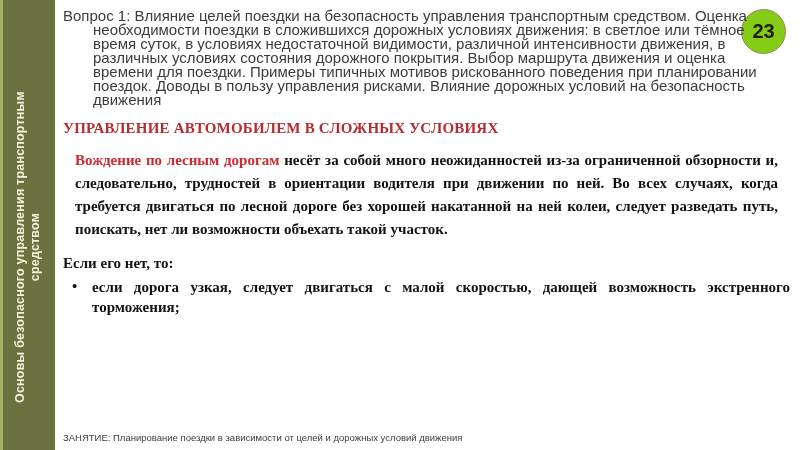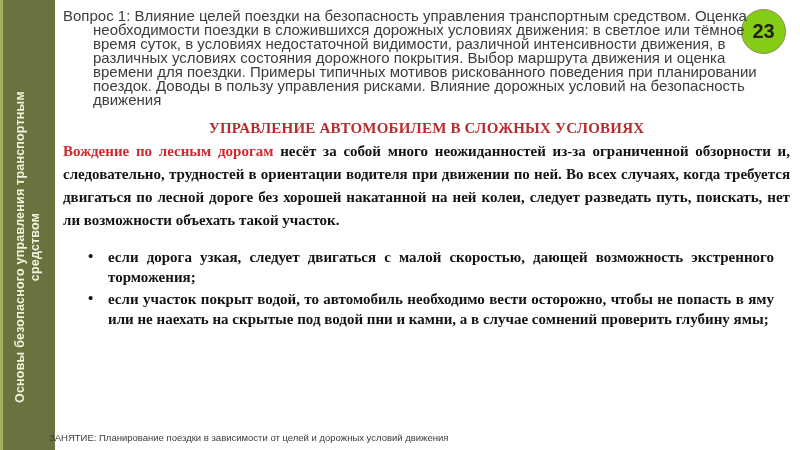--- a/index.html
+++ b/index.html
@@ -39,47 +39,47 @@
   .content { position:absolute; left:63px; top:9px; width:727px; }
 
   .question {
     margin:0; width:681px; padding-left:30px; text-indent:-30px;
     font-family:"Liberation Sans", sans-serif;
     font-size:15px; line-height:14px; color:#3C3C3C;
   }
 
   .heading {
     margin:13px 0 3px; font-size:15px; font-weight:bold;
-    color:#B52D31; letter-spacing:0.2px;text-align:center;
+    color:#B52D31; letter-spacing:0.2px;
   }
 
   .lead {
-    margin:0; font-size:15px; font-weight:bold; line-height:23px;
+    margin:12px; font-size:15px; font-weight:bold; line-height:23px;
     text-align:justify; color:#131313;
   }
   .lead .red { color:#CC2A2E; }
 
   .intro {
     margin:2px 0 4px; font-size:15px; font-weight:bold;
     line-height:21px; color:#131313;
   }
 
-  .bullets { list-style:none; margin:16px; padding:0; }
+  .bullets { list-style:none; margin:0; padding:0; }
   .bullets li {
     position:relative; padding-left:29px; margin:0 0 3px;
     font-size:15px; font-weight:bold; line-height:19.5px;
     text-align:justify; color:#131313;
   }
   .bullets li::before {
     content:"\2022"; position:absolute; left:9px; top:-1px;
     color:#131313;
   }
 
   .footer {
-    position:absolute; left:49px; bottom:7px;
+    position:absolute; left:63px; bottom:7px;
     font-family:"Liberation Sans", sans-serif;
     font-size:9.5px; color:#3C3C3C;
   }
 </style>
 </head>
 <body>
 
 <div class="slide">
 
   <aside class="sidebar">
@@ -93,23 +93,23 @@
   <div class="page-badge">23</div>
 
   <main class="content">
 
     <p class="question"><span>Вопрос 1:</span> <span>Влияние целей поездки на безопасность управления транспортным средством. Оценка необходимости поездки в сложившихся дорожных условиях движения: в светлое или тёмное время суток, в условиях недостаточной видимости, различной интенсивности движения, в различных условиях состояния дорожного покрытия. Выбор маршрута движения и оценка времени для поездки. Примеры типичных мотивов рискованного поведения при планировании поездок. Доводы в пользу управления рисками. Влияние дорожных условий на безопасность движения</span></p>
 
     <h1 class="heading">УПРАВЛЕНИЕ АВТОМОБИЛЕМ В СЛОЖНЫХ УСЛОВИЯХ</h1>
 
     <p class="lead"><span class="red">Вождение по лесным дорогам</span><span> несёт за собой много неожиданностей из-за ограниченной обзорности и, следовательно, трудностей в ориентации водителя при движении по ней. Во всех случаях, когда требуется двигаться по лесной дороге без хорошей накатанной на ней колеи, следует разведать путь, поискать, нет ли возможности объехать такой участок.</span></p>
 
+    <p class="intro">Если его нет, то:</p>
 
     <ul class="bullets">
       <li>если дорога узкая, следует двигаться с малой скоростью, дающей возможность экстренного торможения;</li>
-      <li>если участок покрыт водой, то автомобиль необходимо вести осторожно, чтобы не попасть в яму или не наехать на скрытые под водой пни и камни, а в случае сомнений проверить глубину ямы;</li>
     </ul>
 
   </main>
 
   <footer class="footer">ЗАНЯТИЕ: Планирование поездки в зависимости от целей и дорожных условий движения</footer>
 
 </div>
 
 </body></html>

